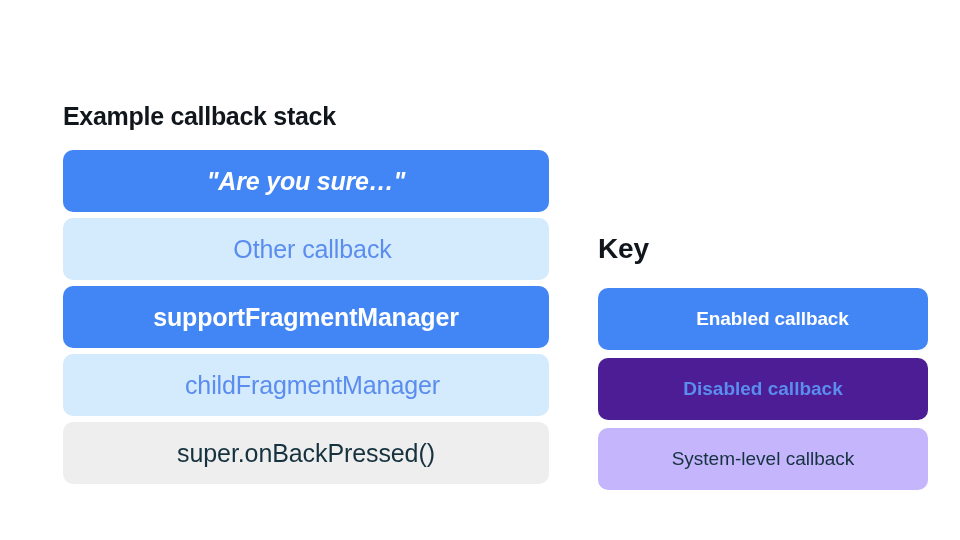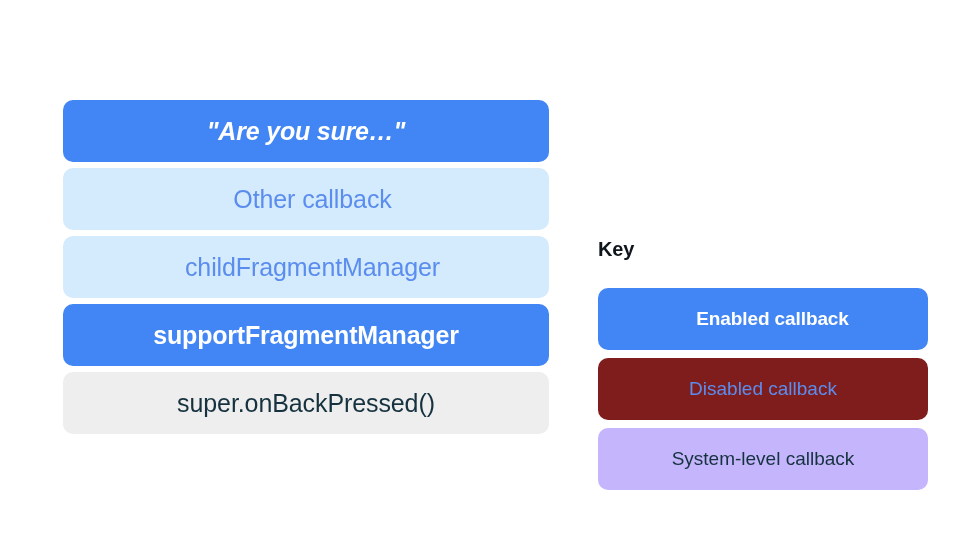--- a/index.html
+++ b/index.html
@@ -87,21 +87,21 @@
 
   
   .key-panel {
     position: absolute;
     left: 598px;
     top: 236px;
     width: 330px;
   }
 
   .key-title {
-    font-size: 20px;
+    font-size: 28px;
     font-weight: 600;
     color: #10161b;
     line-height: 26px;
     margin: 0 0 26px 0;
     letter-spacing: -0.2px;
   }
 
   .key-bar {
     box-sizing: border-box;
     width: 100%;
@@ -119,54 +119,55 @@
 
   .key-bar.enabled {
     background: #4285f4;
     color: #ffffff;
     font-weight: 700;
     font-size: 19px;
     letter-spacing: -0.1px;
     padding-left: 31px;
   }
   .key-bar.disabled {
-    background: #7f1d1d;
+    background: #4c1d95;
     color: #5b8def;
-    font-weight: 400;
+    font-weight: 700;
     font-size: 19px;
   }
   .key-bar.system {
     background: #c4b5fd;
     color: #16323f;
     font-weight: 400;
     font-size: 19px;
   }
 </style>
 </head>
 <body>
 
 <div class="canvas">
 
   <section class="stack-panel">
 
+    <h1 class="panel-title">Example callback stack</h1>
 
     <div class="bar enabled">
       <span class="quoted-italic">"Are you sure…"</span>
     </div>
 
     <div class="bar disabled">
       <span>Other callback</span>
     </div>
 
+    <div class="bar enabled">
+      <span>supportFragmentManager</span>
+    </div>
+
     <div class="bar disabled">
       <span>childFragmentManager</span>
-    </div>
-
-    <div class="bar enabled">
-      <span>supportFragmentManager</span>
     </div>
 
     <div class="bar system">
       <span>super.onBackPressed()</span>
     </div>
 
   </section>
 
   <section class="key-panel">
 

